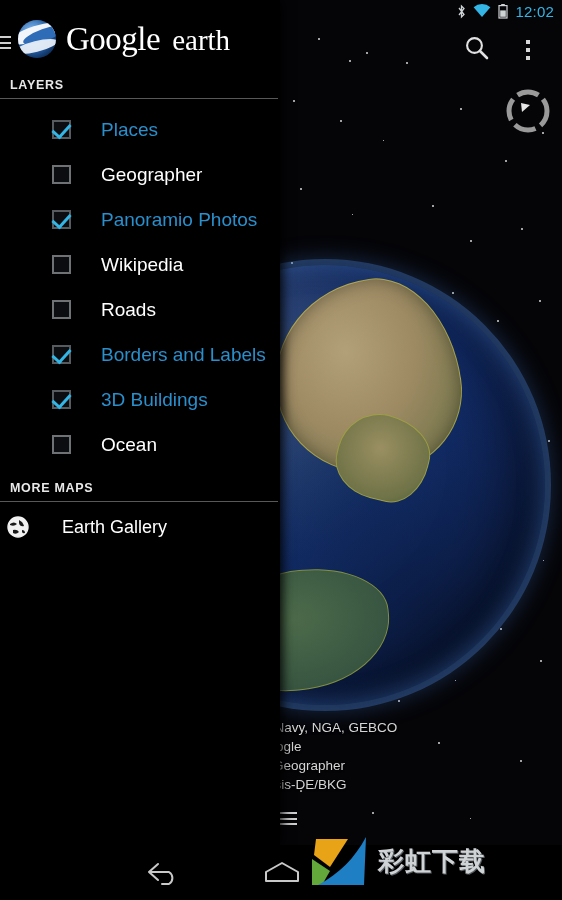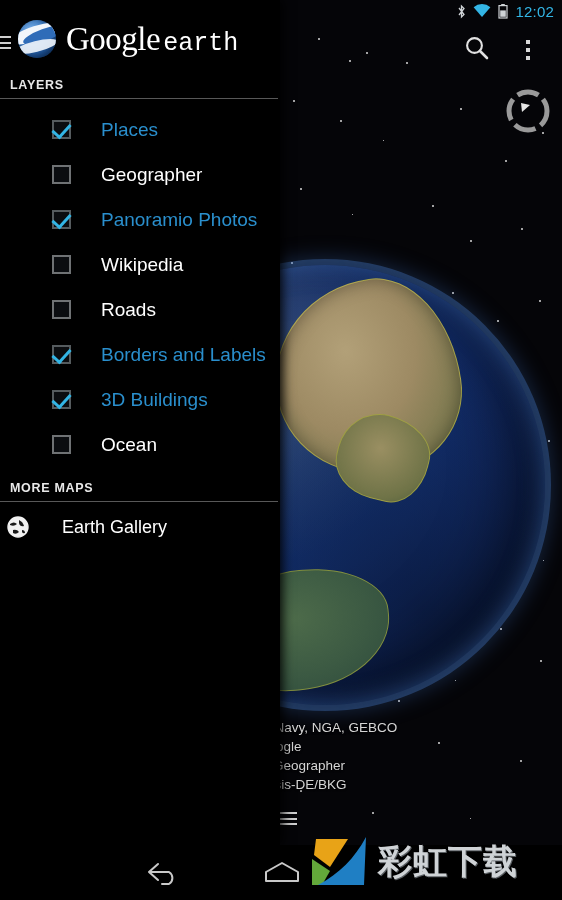--- a/index.html
+++ b/index.html
@@ -193,23 +193,23 @@
     display: flex; align-items: baseline;
     color: #fff;
   }
   #ge-word-google {
     font-family: "Liberation Serif", serif;
     font-size: 33px;
     letter-spacing: -.5px;
     line-height: 1;
   }
   #ge-word-earth {
-    font-family: Liberation Mono, monospace;
-    font-size: 25px;
-    margin-left: 3px;
+    font-family: Liberation Serif, serif;
+    font-size: 29px;
+    margin-left: 12px;
     line-height: 1;
   }
 
   .section-head {
     color: #e8e8e8;
     font-size: 12.5px;
     font-weight: bold;
     letter-spacing: .7px;
     padding: 0 0 6px 10px;
   }
@@ -281,21 +281,21 @@
   #watermark {
     position: absolute; left: 308px; top: 828px;
     width: 248px; height: 66px;
     z-index: 60;
     display: flex; align-items: center;
   }
   #wm-mark { width: 62px; height: 56px; flex: 0 0 auto; }
   #wm-text { margin-left: 8px; display: flex; flex-direction: column; }
   #wm-title {
     color: #cfd3d6;
-    font-size: 34px;
+    font-size: 26px;
     font-weight: bold;
     line-height: 34px;
     letter-spacing: 1px;
     text-shadow: 1px 1px 0 #5a5f63;
   }
   #wm-url {
     color: #d8dcdf;
     font-size: 13px;
     font-weight: bold;
     letter-spacing: 3px;

